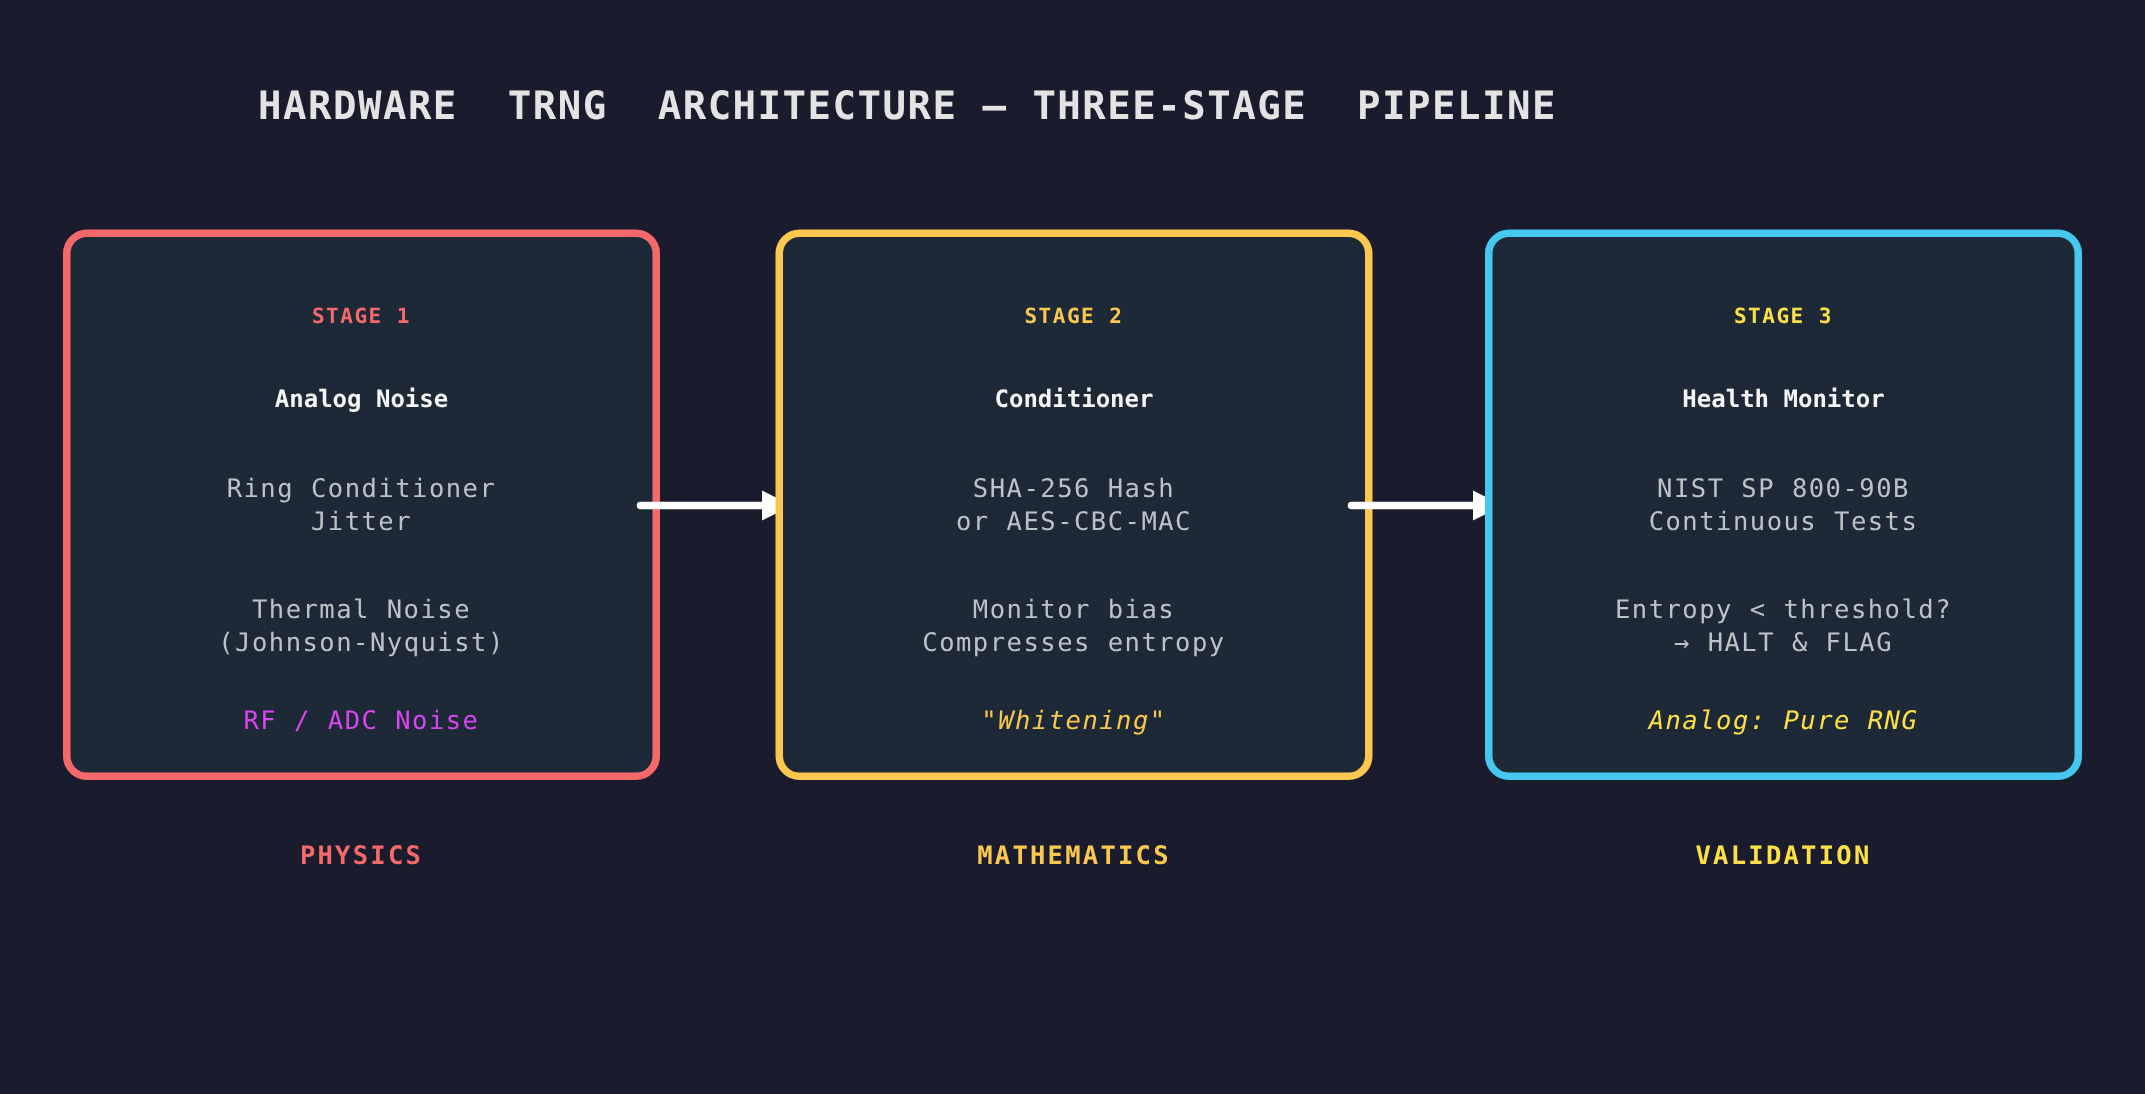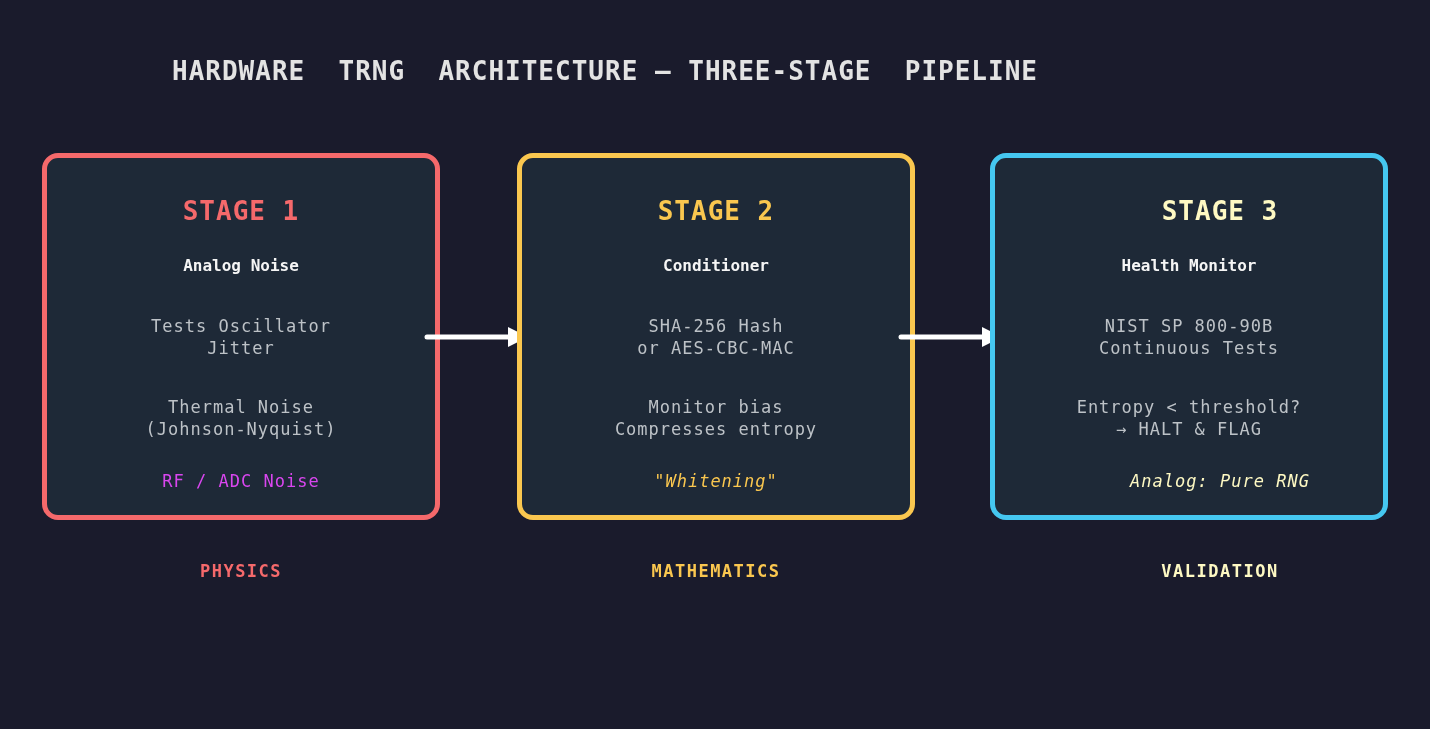--- a/index.html
+++ b/index.html
@@ -41,21 +41,21 @@
   }
   .stage-box > div, .stage-box > h2 {
     position: absolute;
     left: 0;
     width: 100%;
     margin: 0;
     text-align: center;
   }
   .stage-label {
     top: 41px;
-    font-size: 26px;
+    font-size: 14px;
     font-weight: bold;
     letter-spacing: 1px;
     line-height: 24px;
   }
   .stage-title {
     top: 94px;
     font-size: 16px;
     font-weight: bold;
     color: #f5f5f5;
     line-height: 28px;
@@ -84,21 +84,21 @@
     font-size: 17px;
     font-weight: bold;
     letter-spacing: 1.5px;
   }
   
   .s1 { border-color: #f5696b; }
   .s1 .stage-label, .f1 { color: #f5696b; }
   .s2 { border-color: #fac74f; }
   .s2 .stage-label, .s2 .note-accent, .f2 { color: #fac74f; }
   .s3 { border-color: #45c7f0; }
-  .s3 .stage-label, .s3 .note-accent, .f3 { color: #fef9c3; padding-left: 31px; }
+  .s3 .stage-label, .s3 .note-accent, .f3 { color: #fde047; }
   
   .pos-1 { left: 42px; }
   .pos-2 { left: 517px; }
   .pos-3 { left: 990px; }
   .flow-arrow {
     position: absolute;
     top: 324px;
   }
   .arrow-1 { left: 424px; }
   .arrow-2 { left: 898px; }
@@ -107,21 +107,21 @@
 <body>
 
 <div class="canvas">
 
   <div class="diagram-title">HARDWARE  TRNG  ARCHITECTURE — THREE-STAGE  PIPELINE</div>
 
   <section class="stage-box s1 pos-1">
     <div class="stage-label">STAGE 1</div>
     <h2 class="stage-title">Analog Noise</h2>
     <div class="group group-1">
-      <div>Tests Oscillator</div>
+      <div>Ring Conditioner</div>
       <div>Jitter</div>
     </div>
     <div class="group group-2">
       <div>Thermal Noise</div>
       <div>(Johnson-Nyquist)</div>
     </div>
     <div class="note note-plain">RF / ADC Noise</div>
   </section>
   <div class="stage-footer f1 pos-1">PHYSICS</div>
 

